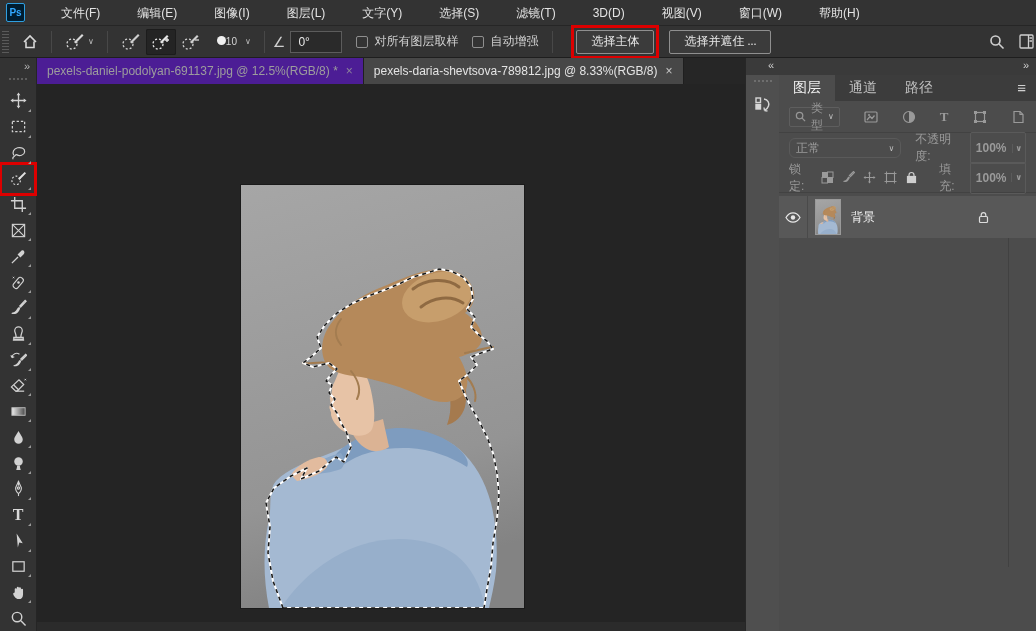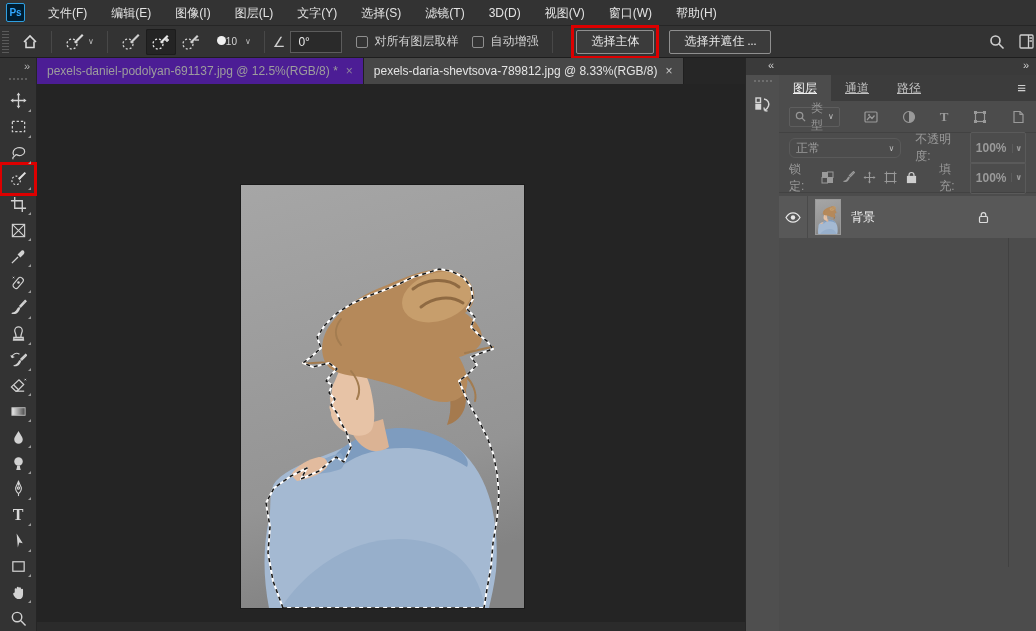--- a/index.html
+++ b/index.html
@@ -4,21 +4,21 @@
 <style>
   * { margin:0; padding:0; box-sizing:border-box; }
   html,body { background:#1a1a1a; }
   #app {
     position:relative; width:1036px; height:631px; overflow:hidden;
     font-family:"Liberation Sans","DejaVu Sans",sans-serif;
     color:#dedede; font-size:12px; user-select:none;
   }
   
   .menubar { position:absolute; left:0; top:0; width:1036px; height:26px;
-    background:#333333; display:flex; align-items:center; gap:6px; border-bottom:1px solid #262626;}
+    background:#333333; display:flex; align-items:center; gap:19px; border-bottom:1px solid #262626;}
   .ps-logo { width:19px; height:19px; margin:0 8px 0 6px; background:#001d30;
     border:1px solid #2f9fe0; border-radius:2px; color:#31a8ff; font-size:10px; font-weight:bold;
     display:flex; align-items:center; justify-content:center; }
   .menu-item { padding:0 9px; height:26px; line-height:26px; color:#e3e3e3; cursor:default; }
   
   .optionsbar { position:absolute; left:0; top:26px; width:1036px; height:32px;
     background:#333333; border-bottom:1px solid #1e1e1e; display:flex; align-items:center; }
   .grip-v { width:7px; height:22px; margin-left:2px;
     background:repeating-linear-gradient(to bottom,#5a5a5a 0 1px,transparent 1px 3px); }
   .ob-sep { width:1px; height:22px; background:#484848; margin:0 8px; }
@@ -62,21 +62,21 @@
   .strip { position:absolute; left:745px; top:58px; width:34px; height:573px; background:#4f4f4f;
     border-left:1px solid #272727; display:flex; flex-direction:column; align-items:center; }
   .strip-head { width:100%; height:17px; background:#3a3a3a; color:#cfcfcf; font-size:11px;
     text-align:right; padding:1px 5px 0 0; }
   .strip .grip-h { border-top-color:#6e6e6e; margin:5px 0 10px 0; }
   .panel-icon-btn { width:26px; height:26px; display:flex; align-items:center; justify-content:center; border-radius:3px; }
   
   .panel { position:absolute; left:779px; top:58px; width:257px; height:573px; background:#4c4c4c; }
   .panel-head { height:17px; background:#3a3a3a; color:#cfcfcf; font-size:11px; text-align:right; padding:1px 7px 0 0; }
   .panel-tabs { height:26px; background:#3c3c3c; display:flex; align-items:flex-end; }
-  .p-tab { height:26px; padding:0 14px; display:flex; align-items:center; color:#c0c0c0; font-size:12px;text-decoration:underline; }
+  .p-tab { height:26px; padding:0 14px; display:flex; align-items:center; color:#c0c0c0; font-size:14px; }
   .p-tab.active { background:#4c4c4c; color:#f0f0f0; }
   .p-menu { margin-left:auto; color:#d0d0d0; font-size:15px; padding:0 10px; line-height:26px; }
   .p-row { display:flex; align-items:center; padding:0 10px; }
   .filter-row { height:32px; border-bottom:1px solid #424242; gap:24px; }
   .f-drop { width:84px; height:20px; border:1px solid #5e5e5e; border-radius:2px; display:flex;
     align-items:center; gap:5px; padding:0 5px; color:#969696; }
   .f-ic { width:19px; height:19px; display:flex; align-items:center; justify-content:center; }
   .f-ic svg { width:14px; height:14px; }
   .toggle { margin-left:auto; width:13px; height:22px; border-radius:7px; background:#6a6a6a; position:relative; }
   .toggle .knob { position:absolute; top:1px; left:1px; width:11px; height:11px; border-radius:50%; background:#ededed; }

